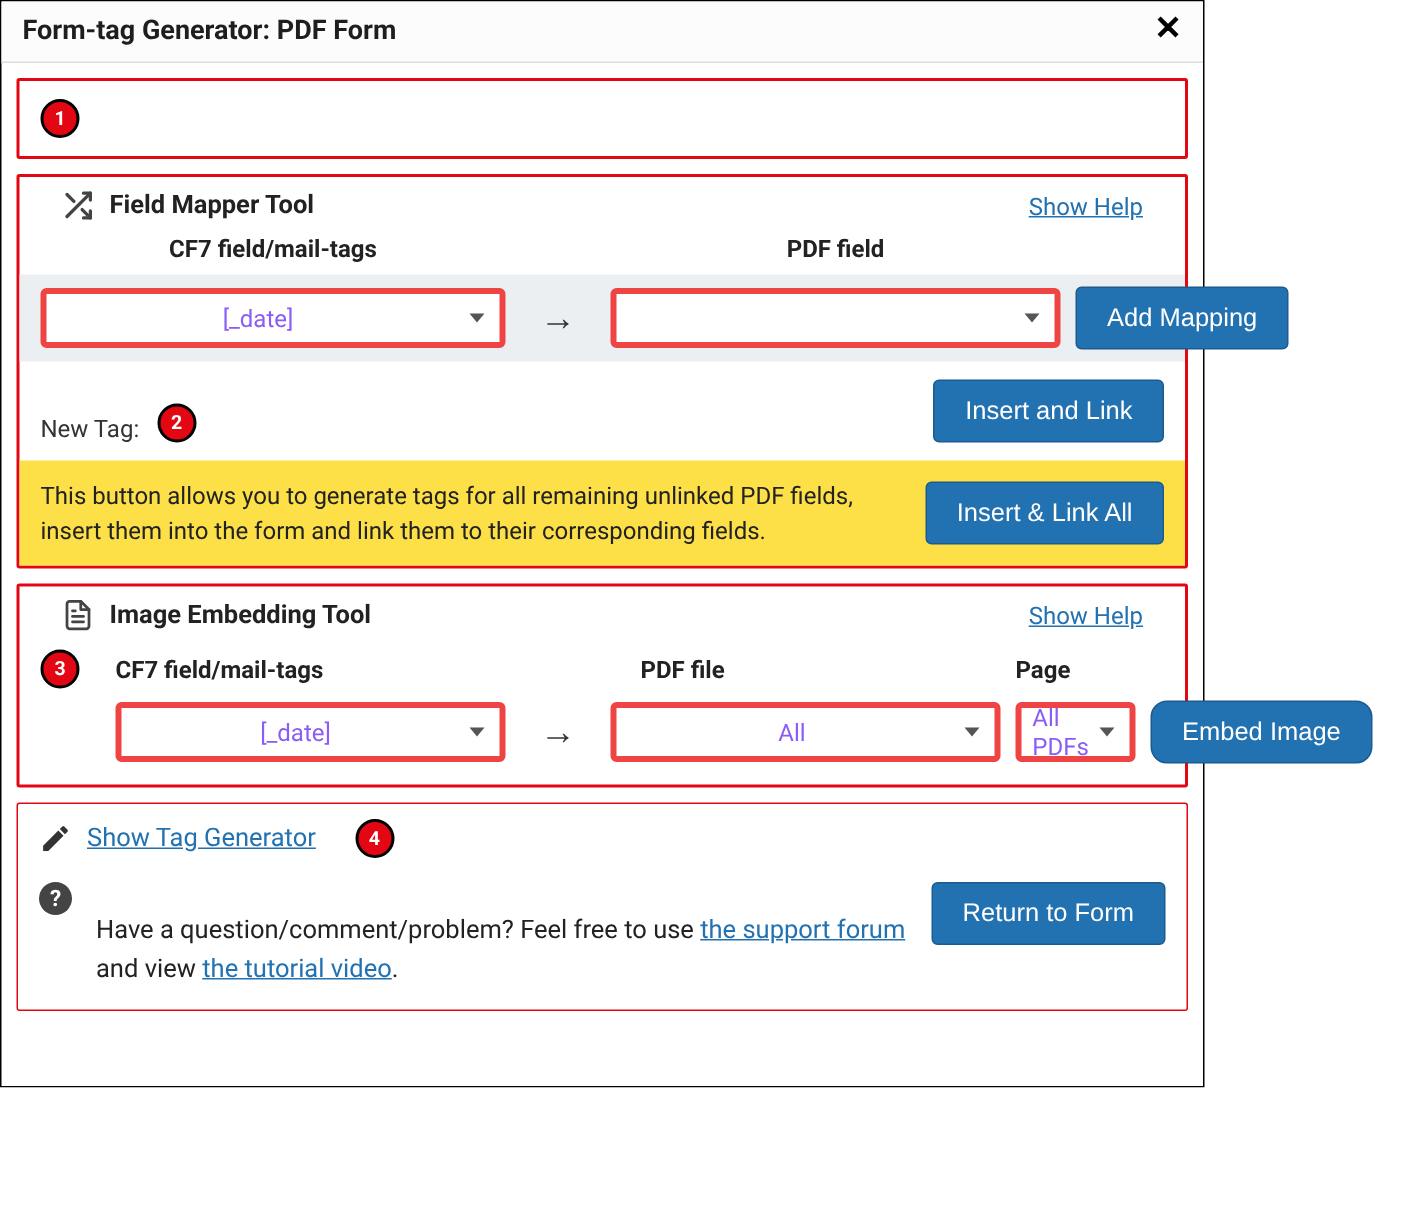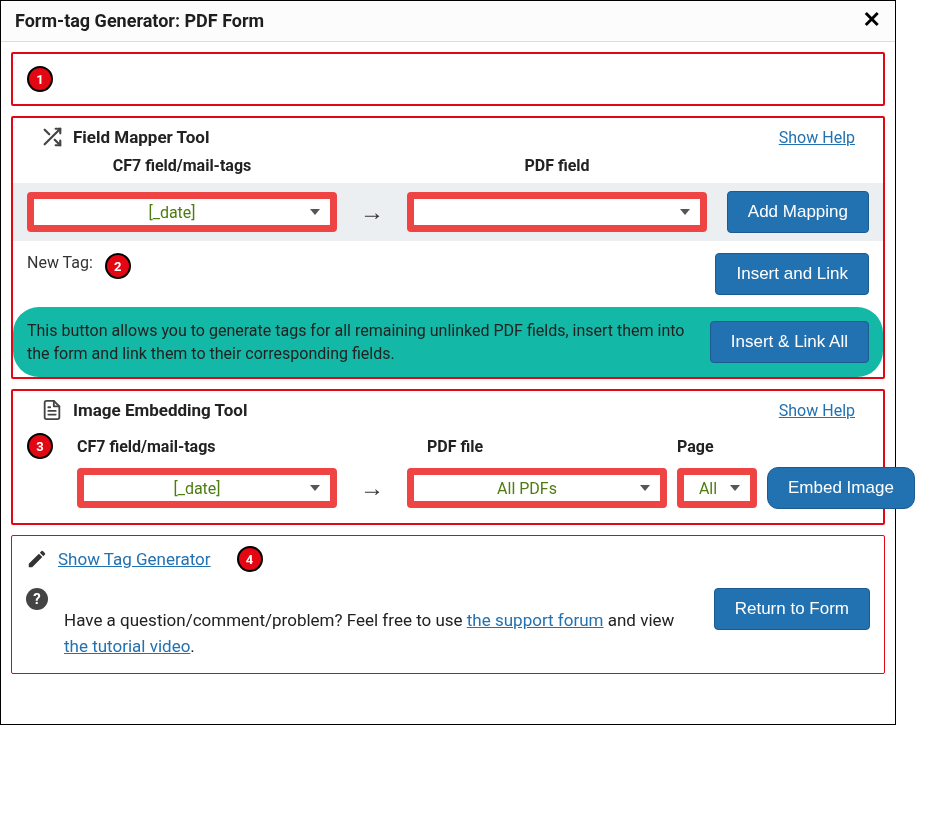--- a/index.html
+++ b/index.html
@@ -4,21 +4,21 @@
 <style>
   * { box-sizing: border-box; }
   html, body { margin: 0; padding: 0; }
   body {
     font-family: -apple-system, BlinkMacSystemFont, "Segoe UI", Roboto, "Helvetica Neue", Arial, sans-serif;
     background: #fff;
     color: #1e1e1e;
     width: 947px;
   }
   .frame {
-    width: 896px;
+    width: 803px;
     border: 1px solid #000;
     background: #fff;
   }
   .titlebar {
     display: flex;
     align-items: center;
     justify-content: space-between;
     padding: 8px 14px 10px 14px;
     border-bottom: 1px solid #ddd;
     background: #fcfcfc;
@@ -82,27 +82,27 @@
     padding: 10px 20px;
     font-size: 17px;
     cursor: pointer;
     white-space: nowrap;
   }
   .select {
     display: flex;
     align-items: center;
     justify-content: center;
     background: #fff;
-    border: 7px solid #ef4444;
+    border: 4px solid #ef4444;
     border-radius: 4px;
     height: 40px;
     position: relative;
     cursor: pointer;
     font-size: 16px;
-    color: #4d7c0f;
+    color: #8b5cf6;
     padding: 0 30px 0 10px;
   }
   .select .caret {
     position: absolute;
     right: 10px;
     top: 50%;
     transform: translateY(-50%);
     width: 0; height: 0;
     border-left: 5px solid transparent;
     border-right: 5px solid transparent;
@@ -162,34 +162,33 @@
     grid-template-columns: 310px 50px 300px 1fr;
     align-items: center;
     gap: 10px;
     padding: 8px 14px;
   }
   .fm-grid.headrow { padding-top: 0; }
   .fm-grid .fm-btn { justify-self: end; }
 
   .newtag-row {
     display: flex;
-    align-items: flex-start;
+    align-items: flex-end;
     gap: 12px;
     padding: 12px 14px;
   }
   .newtag-label { font-size: 16px; color: #333; }
   .newtag-row .spacer { flex: 1; }
 
   .linkall-row {
     display: flex;
     align-items: center;
     gap: 16px;
     padding: 12px 14px;
-    background: #14b8a6;
-    border-radius: 26px;
+    background: #fde047;
   }
   .linkall-row .desc { flex: 1; }
 
   
   .ie-headrow {
     display: grid;
     grid-template-columns: 40px 260px 50px 260px 80px 1fr;
     align-items: center;
     gap: 10px;
     padding: 4px 14px 0 14px;
@@ -327,26 +326,26 @@
         <div></div>
       </div>
 
       <div class="ie-row">
         <div></div>
         <div class="select">
           <span>[_date]</span>
           <span class="caret"></span>
         </div>
         <div class="arrow">→</div>
+        <div class="select" style="padding-left:6px;padding-right:24px;">
+          <span>All</span>
+          <span class="caret"></span>
+        </div>
         <div class="select">
           <span>All PDFs</span>
-          <span class="caret"></span>
-        </div>
-        <div class="select" style="padding-left:6px;padding-right:24px;">
-          <span>All</span>
           <span class="caret"></span>
         </div>
         <button class="btn ie-btn">Embed Image</button>
       </div>
     </div>
 
     <div class="panel thin">
       <div class="tg-head">
         <span class="icon" style="width:22px;height:22px;color:#333;">
           <svg class="icon-svg" viewBox="0 0 24 24" width="22" height="22" fill="currentColor">

